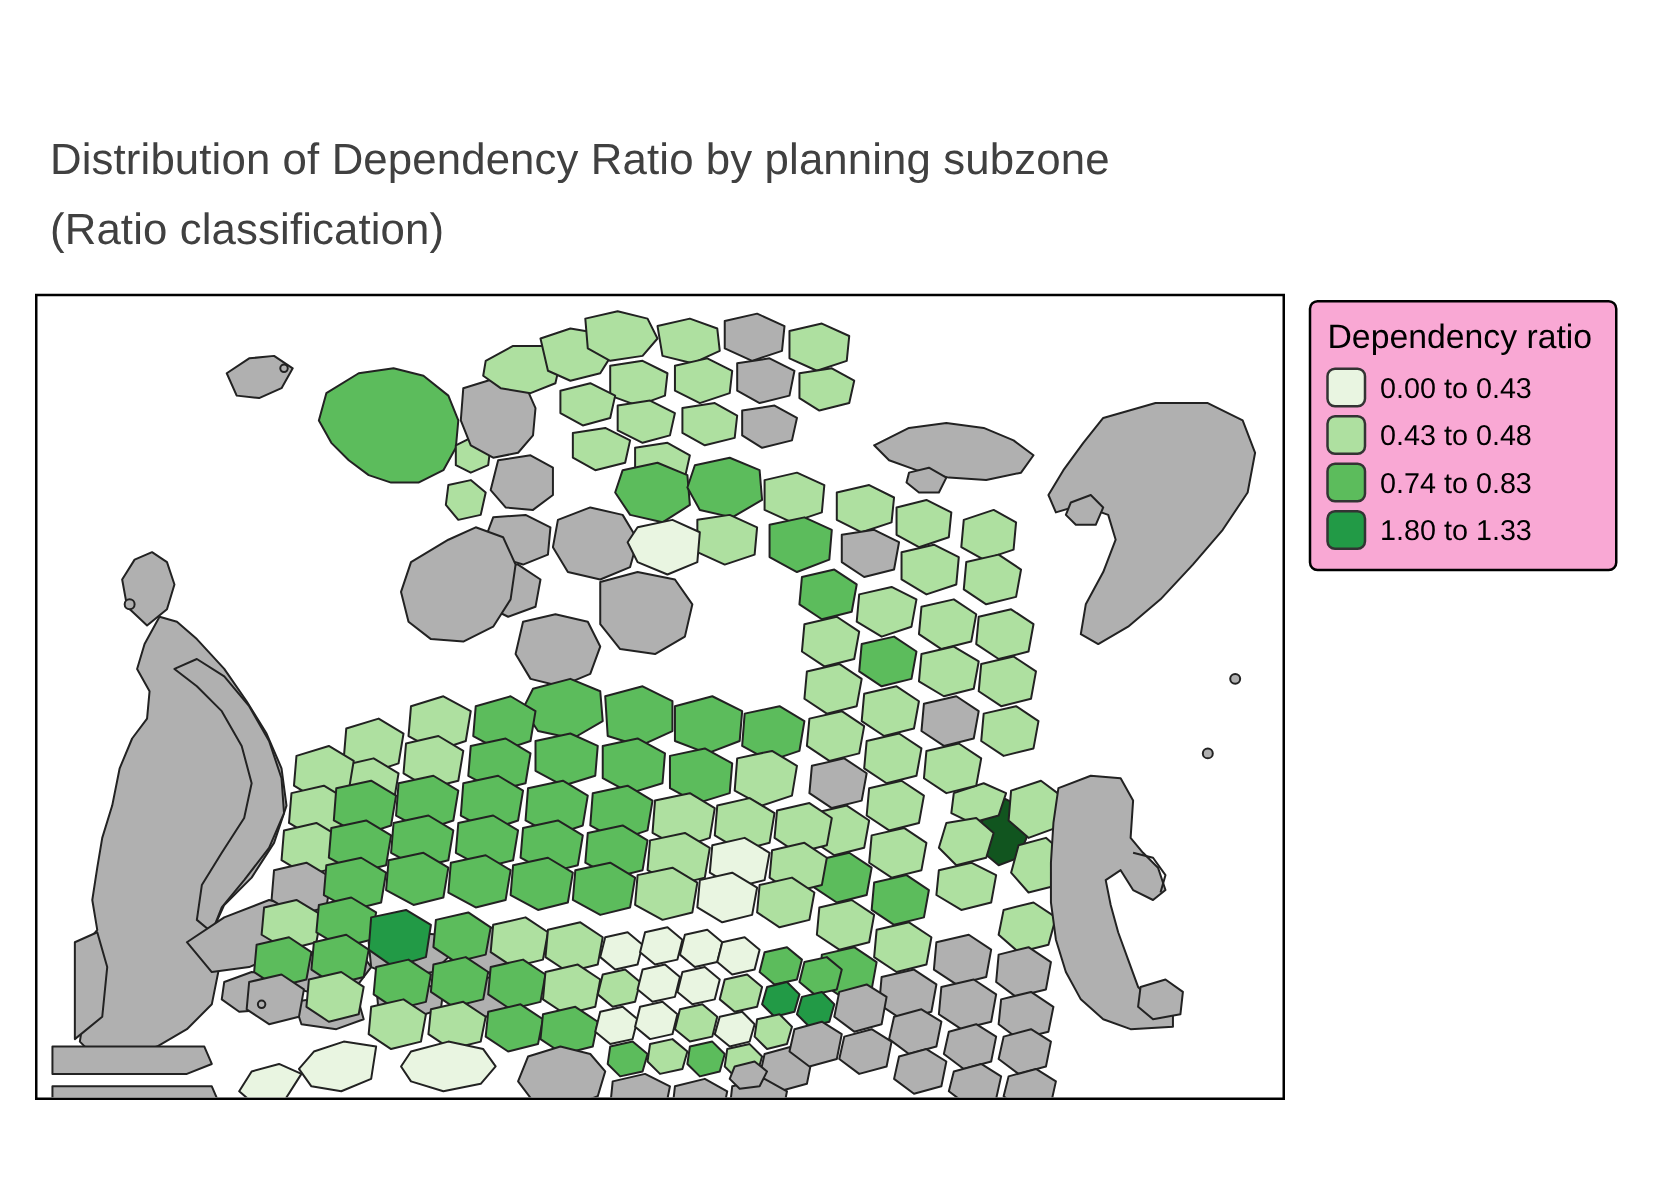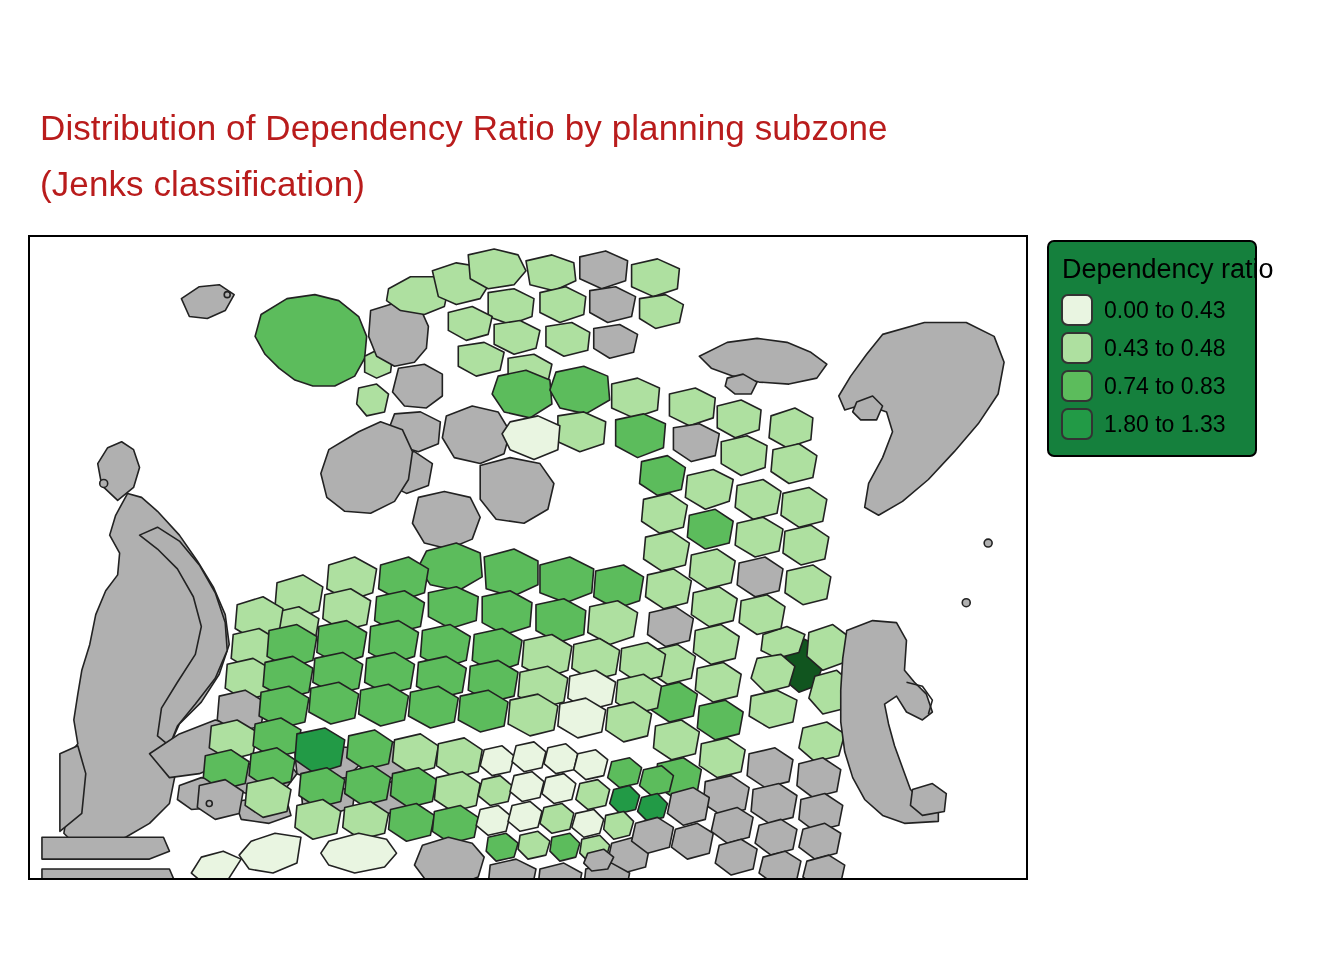--- a/index.html
+++ b/index.html
@@ -24,21 +24,21 @@
   
   .title-block {
     position: absolute;
     left: 40px;
     top: 100px;
     width: 1100px;
   }
   .title-line {
     font-size: 35px;
     line-height: 56px;
-    color: #b91c1c;
+    color: #404040;
     letter-spacing: 0.1px;
     white-space: nowrap;
   }
   
   .map-panel {
     position: absolute;
     left: 28px;
     top: 235px;
     width: 1000px;
     height: 645px;
@@ -56,25 +56,25 @@
     stroke: #222222;
     stroke-width: 1.6;
     stroke-linejoin: round;
     vector-effect: non-scaling-stroke;
   }
   
   .legend {
     position: absolute;
     left: 1047px;
     top: 240px;
-    width: 210px;
+    width: 247px;
     box-sizing: border-box;
     border: 2px solid #000000;
     border-radius: 7px;
-    background: #15803d;
+    background: #f9a8d4;
     padding: 10px 12px 12px 12px;
   }
   .legend-title {
     font-size: 27px;
     line-height: 34px;
     color: #000000;
     margin: 0 0 5px 1px;
     white-space: nowrap;
   }
   .legend-row {
@@ -97,21 +97,21 @@
     white-space: nowrap;
   }
 </style>
 </head>
 <body>
 
 <div id="page">
 
   <div class="title-block">
     <div class="title-line">Distribution of Dependency Ratio by planning subzone</div>
-    <div class="title-line">(Jenks classification)</div>
+    <div class="title-line">(Ratio classification)</div>
   </div>
 
   <div class="map-panel">
     <svg class="map-svg" viewBox="0 0 1000 645" preserveAspectRatio="none">
       <g>
 
         <path fill="#b0b0b0" d="M152 62 L170 50 L190 48 L205 58 L196 74 L178 82 L160 80 Z"></path>
         <path fill="#b0b0b0" d="M88 265 L72 250 L68 228 L78 212 L92 206 L104 214 L110 232 L104 252 Z"></path>
 
         <path fill="#b0b0b0" d="M98 258 L86 280 L80 300 L90 318 L88 340 L76 356 L66 380 L60 410

